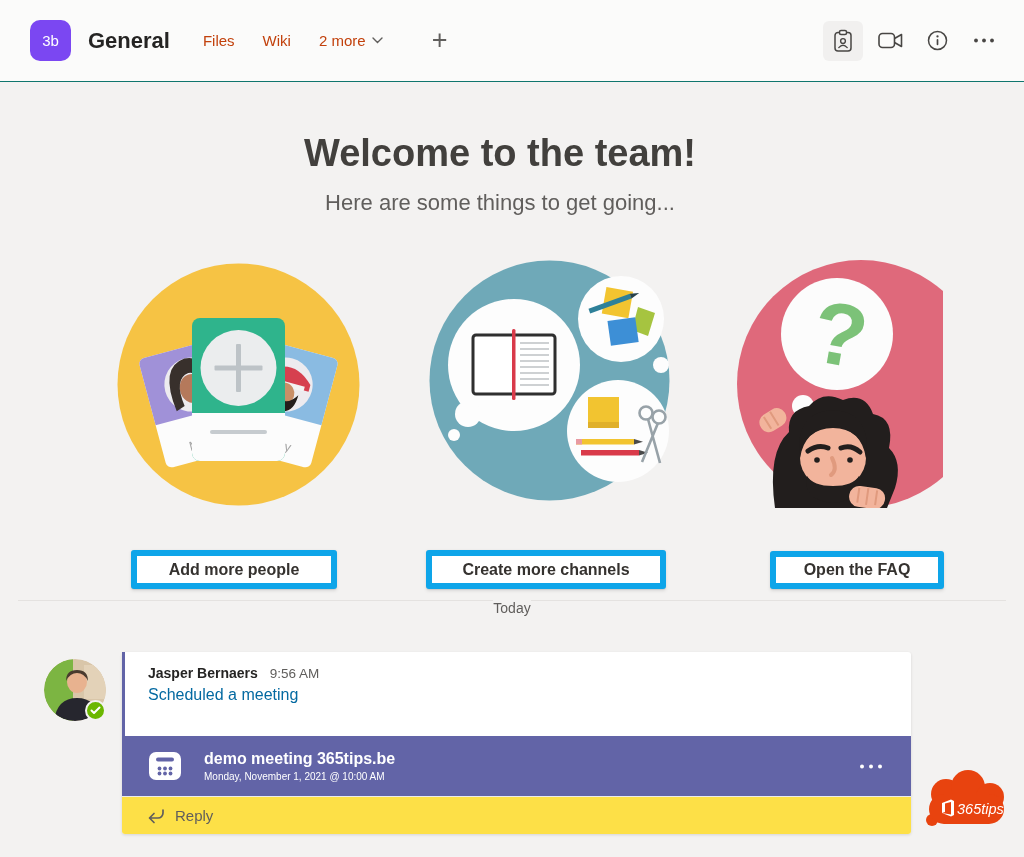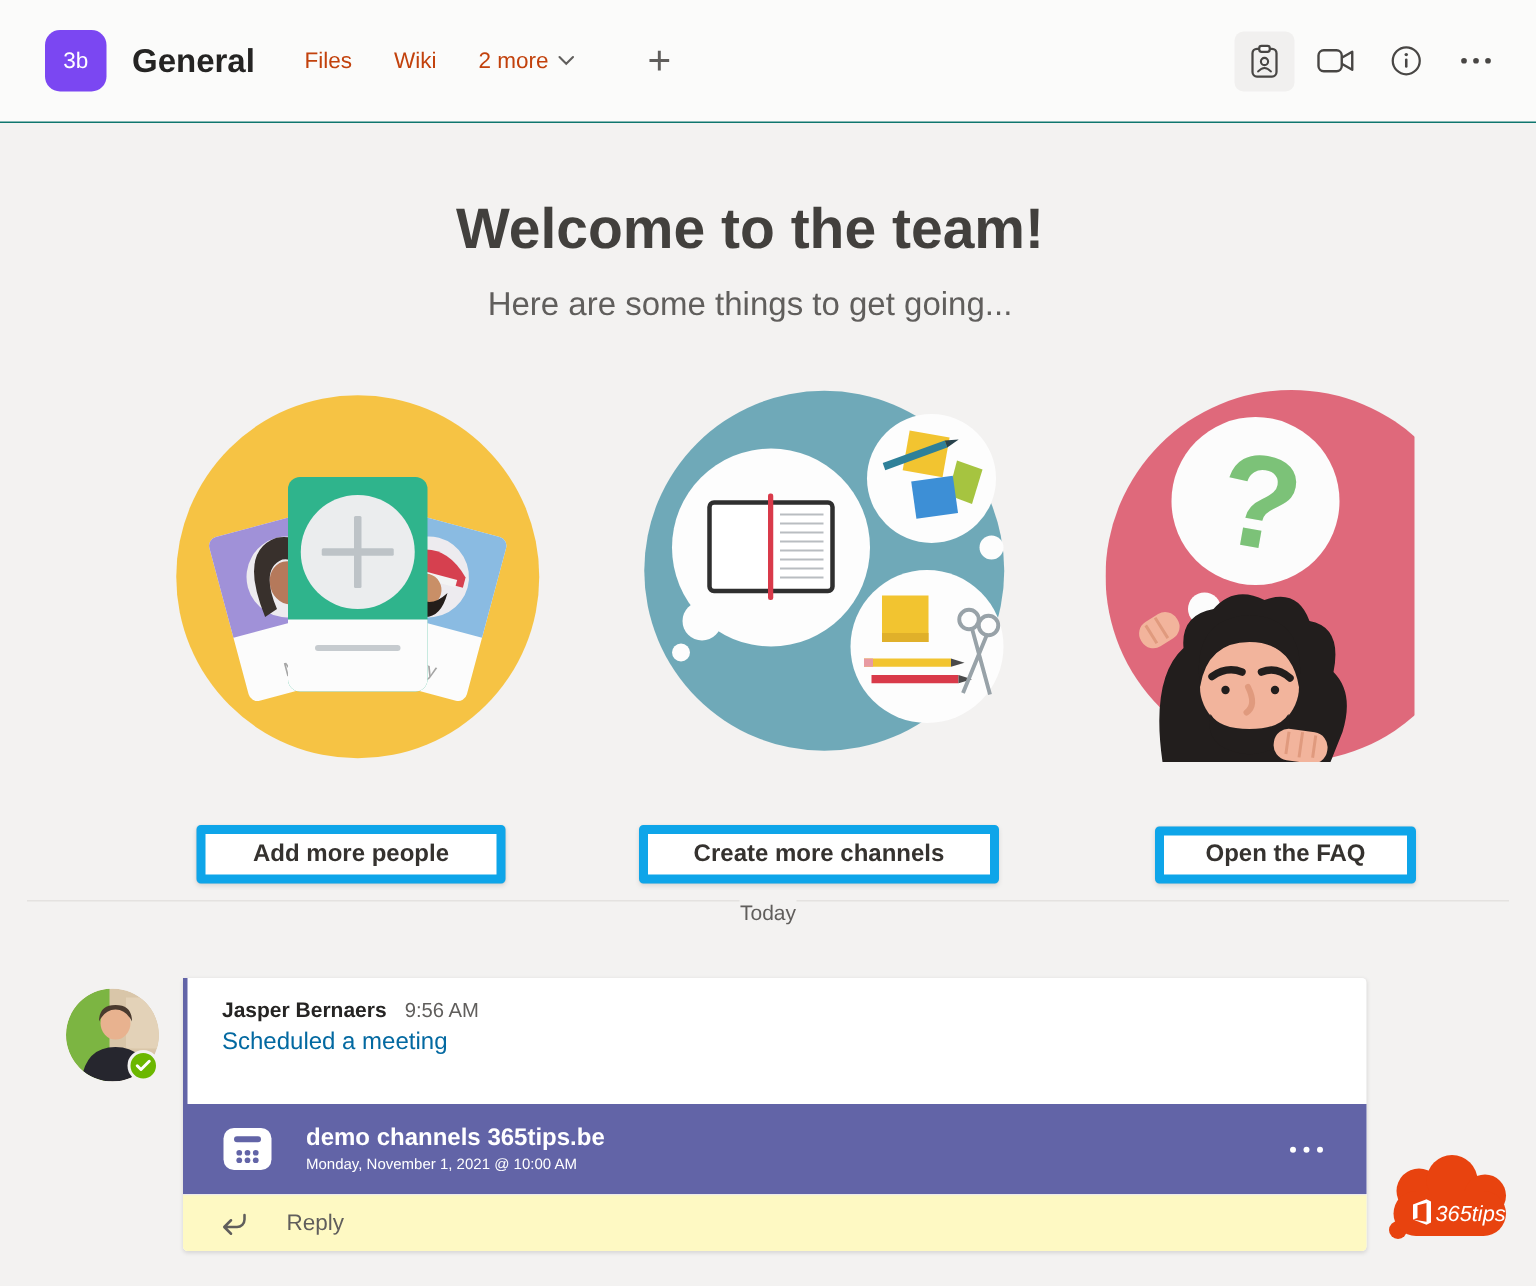--- a/index.html
+++ b/index.html
@@ -68,23 +68,23 @@
   .msg-author { font-size:14px; font-weight:bold; color:#252423; cursor:pointer; }
   .msg-time { font-size:13.5px; color:#605E5C; }
   .msg-body { margin-top:5px; font-size:16px; color:#0369a1; }
   .meeting-banner { position:relative; height:60px; background:#6264A7; display:flex;
                     align-items:center; padding-left:26px; cursor:pointer; }
   .meeting-text { margin-left:22px; color:#fff; }
   .meeting-title { font-size:16px; font-weight:bold; line-height:1.35; }
   .meeting-datetime { font-size:10px; line-height:1.35; }
   .banner-more { position:absolute; right:24px; top:0; bottom:0; display:flex;
                  align-items:center; padding:0 4px; cursor:pointer; }
-  .reply-bar { height:38px; background:#fef9c3; border-top:1px solid #EDEBE9;
+  .reply-bar { height:38px; background:#fde047; border-top:1px solid #EDEBE9;
                border-radius:0 0 3px 3px; display:flex; align-items:center;
-               padding-left:24px; gap:25px; cursor:text; }
+               padding-left:24px; gap:9px; cursor:text; }
   .reply-label { font-size:15px; color:#605E5C; }
 
   
   .watermark { position:absolute; left:918px; top:770px; width:95px; height:58px; }
 </style>
 </head>
 <body>
 
 <div class="app">
 
@@ -292,21 +292,21 @@
         <rect x="1" y="2" width="32" height="28" rx="7" fill="#FFFFFF"></rect>
         <rect x="8" y="7.5" width="18" height="4" rx="2" fill="#6264A7"></rect>
         <circle cx="11.5" cy="18.5" r="1.9" fill="#6264A7"></circle>
         <circle cx="17" cy="18.5" r="1.9" fill="#6264A7"></circle>
         <circle cx="22.5" cy="18.5" r="1.9" fill="#6264A7"></circle>
         <circle cx="11.5" cy="23.5" r="1.9" fill="#6264A7"></circle>
         <circle cx="17" cy="23.5" r="1.9" fill="#6264A7"></circle>
         <circle cx="22.5" cy="23.5" r="1.9" fill="#6264A7"></circle>
       </svg>
       <div class="meeting-text">
-        <div class="meeting-title">demo channels 365tips.be</div>
+        <div class="meeting-title">demo meeting 365tips.be</div>
         <div class="meeting-datetime">Monday, November 1, 2021 @ 10:00 AM</div>
       </div>
       <div class="banner-more">
         <svg width="24" height="5" viewBox="0 0 24 5">
           <circle cx="3" cy="2.5" r="2" fill="#FFFFFF"></circle>
           <circle cx="12" cy="2.5" r="2" fill="#FFFFFF"></circle>
           <circle cx="21" cy="2.5" r="2" fill="#FFFFFF"></circle>
         </svg>
       </div>
     </div>

